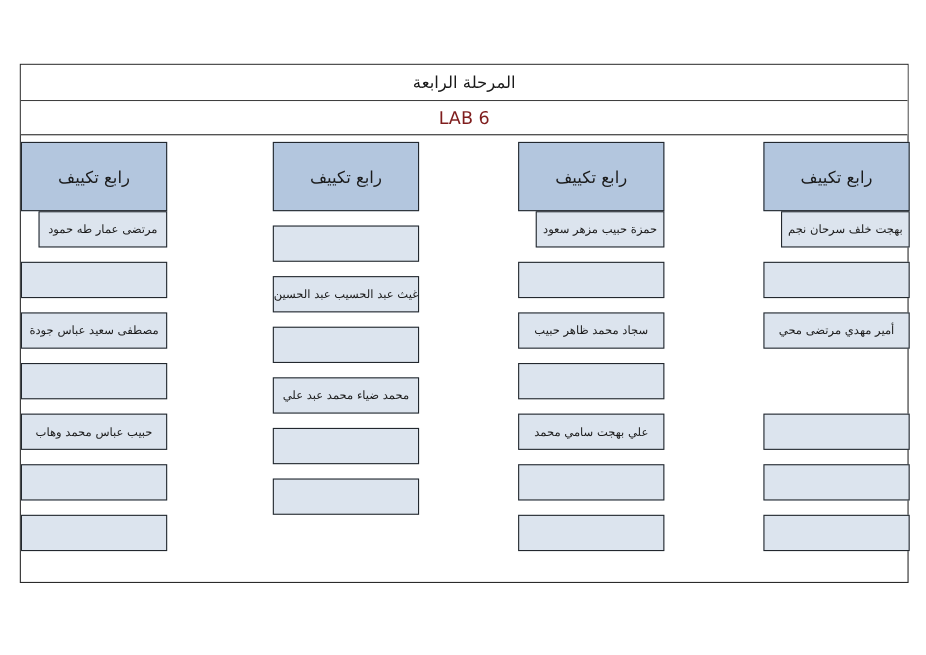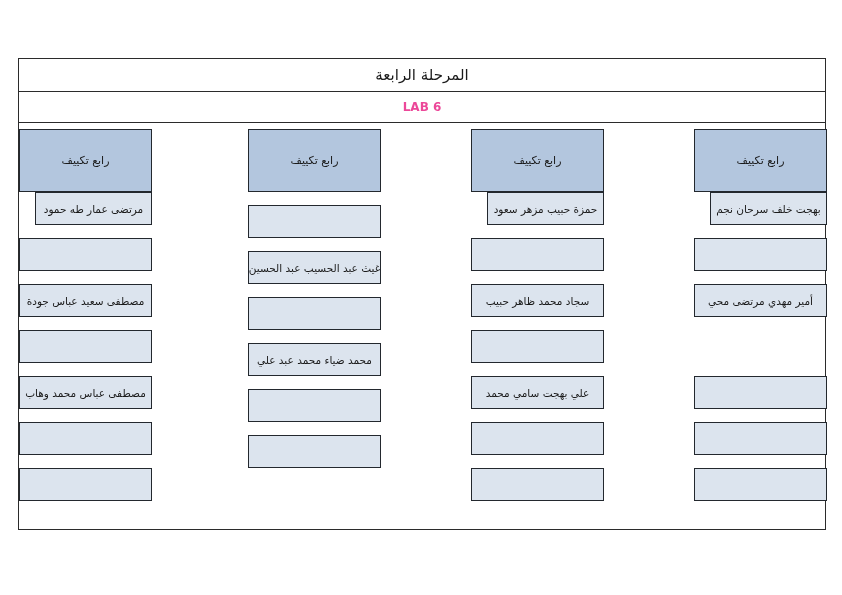--- a/index.html
+++ b/index.html
@@ -41,23 +41,23 @@
   .title-row-stage .title-text {
     font-size: 15px;
     color: #1a1a1a;
     font-weight: normal;
     letter-spacing: 0;
   }
   .title-row-lab {
     height: 31px;
   }
   .title-row-lab .title-text {
-    font-size: 12px;
-    color: #ec4899;
-    font-weight: bold;
+    font-size: 16px;
+    color: #7f1d1d;
+    font-weight: normal;
     direction: ltr;
   }
 
   
   .columns-area {
     position: absolute;
     left: 0;
     top: 64px;
     width: 808px;
     height: 407px;
@@ -75,21 +75,21 @@
   .col-3 { left: 0px; }
 
   .col-header {
     height: 63px;
     background: #b3c6de;
     border: 1px solid #23282e;
     box-sizing: border-box;
     display: flex;
     align-items: center;
     justify-content: center;
-    font-size: 11px;
+    font-size: 15px;
     color: #1a1a1a;
     margin-bottom: 0;
   }
 
   .seat-cell {
     height: 33px;
     background: #dce4ee;
     border: 1px solid #23282e;
     box-sizing: border-box;
     display: flex;
@@ -152,19 +152,19 @@
         <div class="seat-cell">محمد ضياء محمد عبد علي</div>
         <div class="seat-cell"></div>
         <div class="seat-cell"></div>
       </div>
       <div class="seat-column col-3">
         <div class="col-header">رابع تكييف</div>
         <div class="seat-cell first-cell">مرتضى عمار طه حمود</div>
         <div class="seat-cell"></div>
         <div class="seat-cell">مصطفى سعيد عباس جودة</div>
         <div class="seat-cell"></div>
-        <div class="seat-cell">مصطفى عباس محمد وهاب</div>
+        <div class="seat-cell">حبيب عباس محمد وهاب</div>
         <div class="seat-cell"></div>
         <div class="seat-cell"></div>
       </div>
     </div>
 
 </div>
 
 </body></html>

